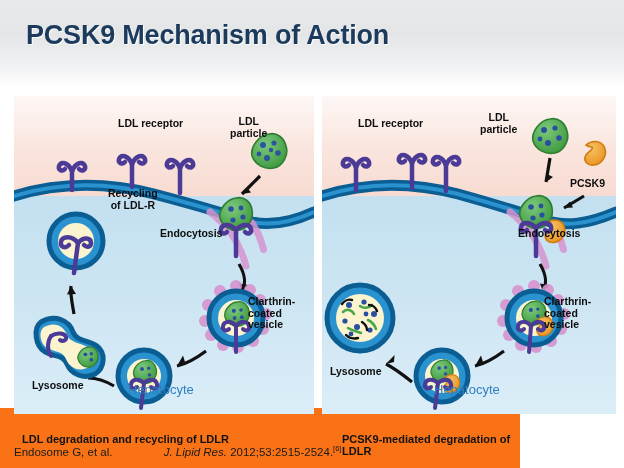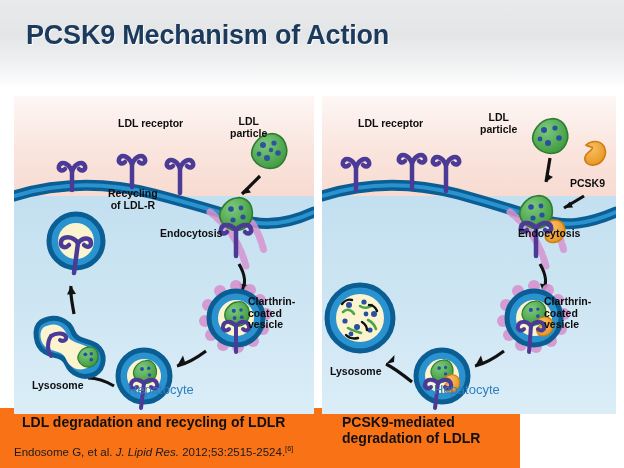--- a/index.html
+++ b/index.html
@@ -45,30 +45,30 @@
   
   .lbl{
     position:absolute;font-size:10.5px;font-weight:bold;color:#0d0d0d;
     line-height:11.5px;white-space:pre;
   }
   .lbl.hep{color:#2f7fc1;font-weight:normal;font-size:13px;}
   .lbl.c{text-align:center;}
 
   
   .caption{
-    position:absolute;font-size:14px;font-weight:bold;color:#111;
+    position:absolute;font-size:11px;font-weight:bold;color:#111;margin-top:19px;
   }
   .cap-left{left:22px;top:414px;}
   .cap-right{left:342px;top:414px;}
 
   .citation{
     position:absolute;left:14px;top:444px;
     font-size:11.5px;color:#1a1a1a;
   }
-  .citation i{font-style:italic;}
+  .citation i{font-style:italic;margin-left:48px;}
   .citation sup{font-size:7.5px;vertical-align:super;}
 </style>
 </head>
 <body>
 
 <div class="slide">
 
   <div class="header">
     <div class="header-title">PCSK9 Mechanism of Action</div>
   </div>

